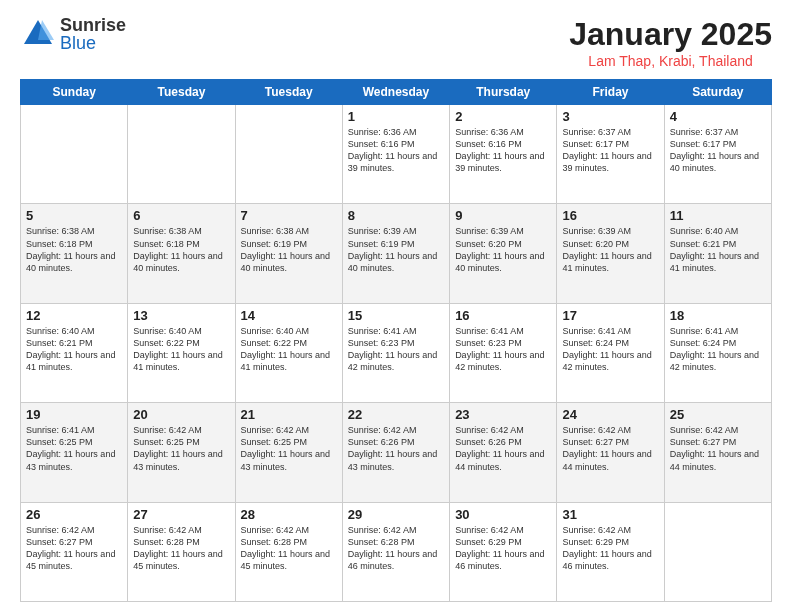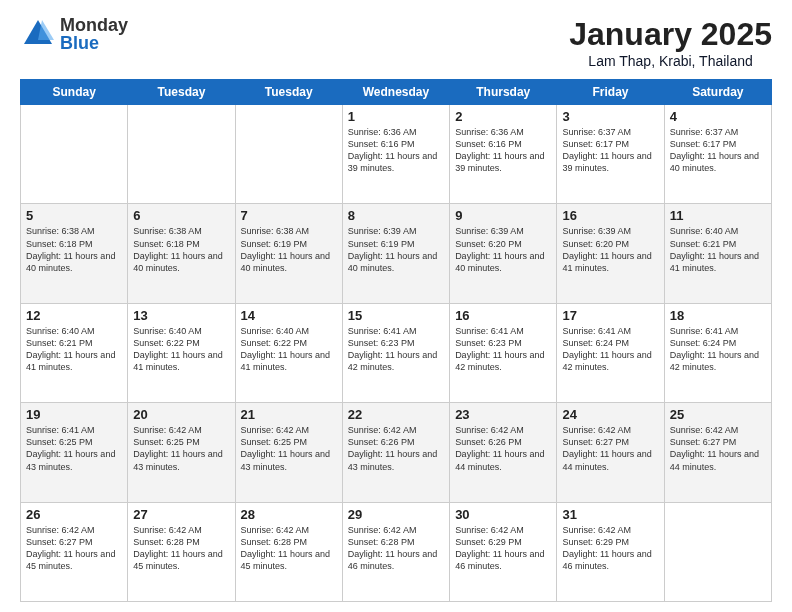--- a/index.html
+++ b/index.html
@@ -32,39 +32,39 @@
       flex-direction: column;
       line-height: 1;
     }
     .logo-general {
       font-size: 18px;
       font-weight: bold;
       color: #333;
     }
     .logo-blue {
       font-size: 18px;
-      font-weight: bold;
+      font-weight: normal;
       color: #1a6bbf;
     }
     .logo-icon {
       width: 36px;
       height: 36px;
       margin-right: 4px;
     }
     .title-block {
       text-align: center;
     }
     .month-title {
       font-size: 32px;
       font-weight: bold;
       color: #222;
     }
     .location-title {
       font-size: 14px;
-      color: #0f172a;
+      color: #ef4444;
     }
     .calendar {
       width: 100%;
       border-collapse: collapse;
       flex: 1;
       table-layout: fixed;
     }
     .calendar th {
       background-color: #1a6bbf;
       color: #fff;
@@ -112,21 +112,21 @@
 <body>
 
 <div class="page">
   <div class="header">
     <div class="logo">
       <svg class="logo-icon" viewBox="0 0 36 36">
         <polygon points="18,4 32,28 4,28" fill="#1a6bbf"></polygon>
         <polygon points="22,4 34,24 18,24" fill="#5aaaf0" opacity="0.6"></polygon>
       </svg>
       <div class="logo-text">
-        <span class="logo-general">Monday</span>
+        <span class="logo-general">Sunrise</span>
         <span class="logo-blue">Blue</span>
       </div>
     </div>
     <div class="title-block">
       <div class="month-title">January 2025</div>
       <div class="location-title">Lam Thap, Krabi, Thailand</div>
     </div>
   </div>
 
   <table class="calendar">

